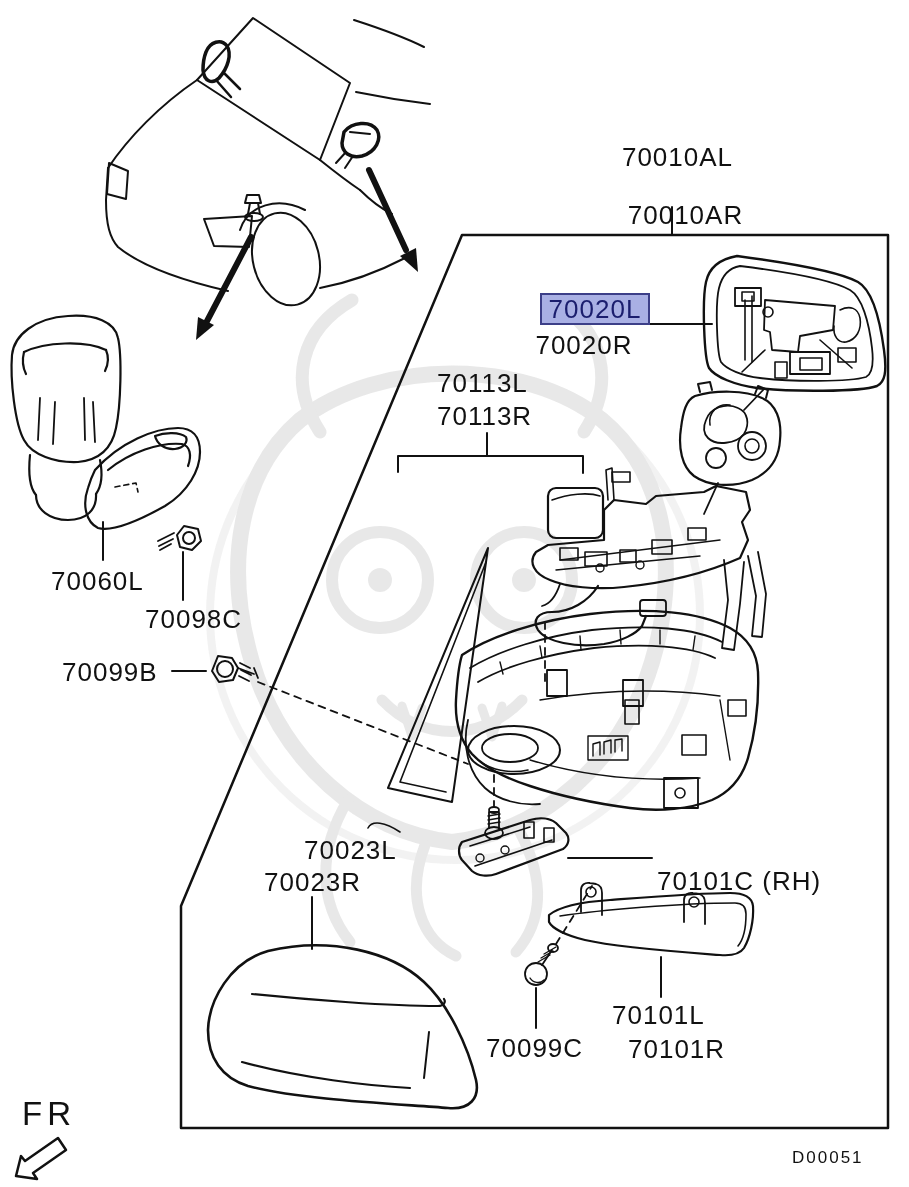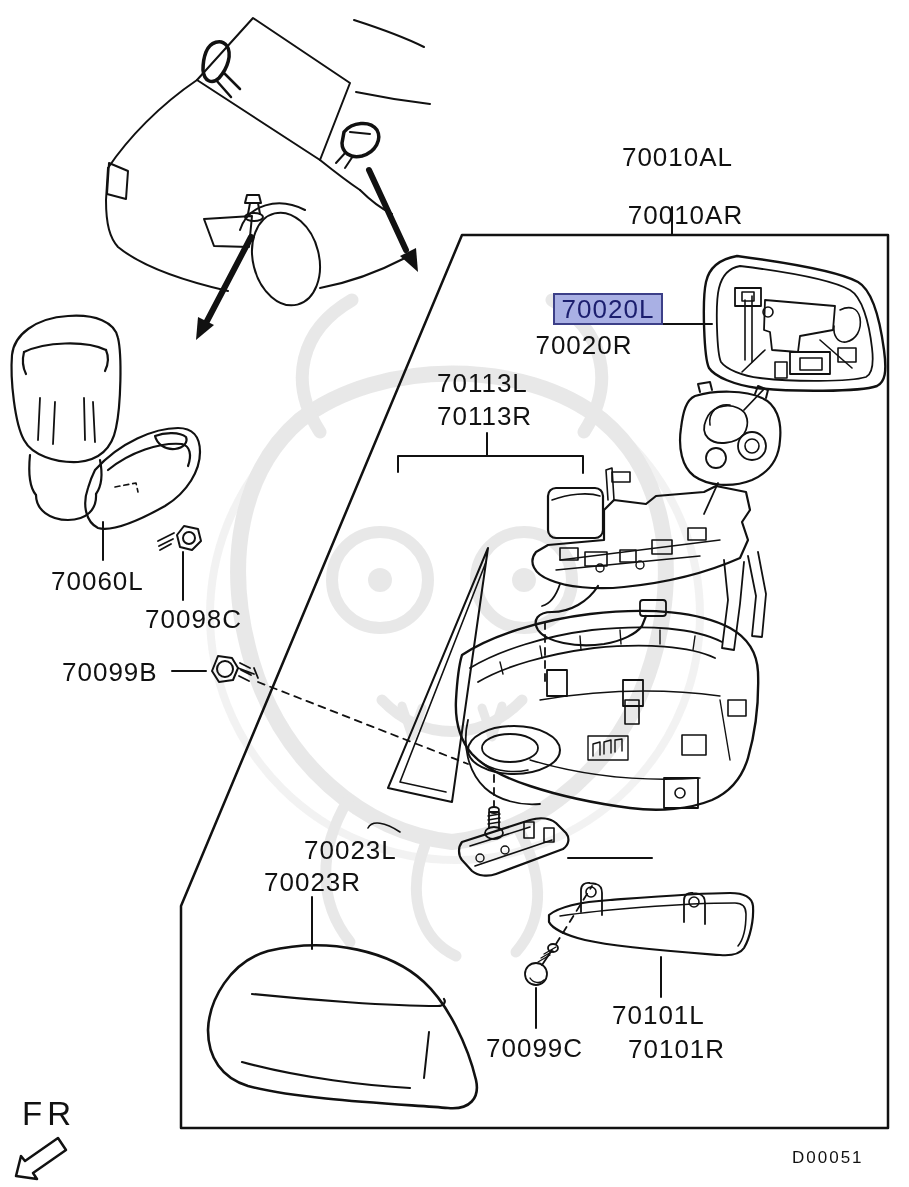--- a/index.html
+++ b/index.html
@@ -15,21 +15,21 @@
     position:relative;width:909px;height:1187px;background:var(--background);
     font-family:"Liberation Sans",sans-serif;overflow:hidden;margin:0 auto;
   }
   .art{position:absolute;left:0;top:0;color:var(--line);}
   .lbl{
     position:absolute;color:var(--line);font-size:26px;letter-spacing:1px;
     white-space:nowrap;line-height:33px;
   }
   .lbl.center{text-align:center;}
   .hl{
-    position:absolute;left:553px;top:293px;width:110px;height:32px;
+    position:absolute;left:540px;top:293px;width:110px;height:32px;
     background:var(--highlight-bg);border:2px solid var(--highlight-border);
     color:var(--highlight-text);font-size:26px;letter-spacing:1px;
     display:flex;align-items:center;justify-content:center;box-sizing:border-box;
     cursor:pointer;
   }
   .fr{font-size:33px;letter-spacing:5px;}
   .code{font-size:17px;letter-spacing:2px;}
 </style>
 </head>
 <body>
@@ -278,20 +278,21 @@
 <div class="lbl" style="left:437px;top:367px;text-align:right;">70113L</div>
 <div class="lbl" style="left:437px;top:400px;">70113R</div>
 
 <div class="lbl" style="left:51px;top:565px;">70060L</div>
 <div class="lbl" style="left:145px;top:603px;">70098C</div>
 <div class="lbl" style="left:62px;top:656px;">70099B</div>
 
 <div class="lbl" style="left:264px;top:834px;margin-left:40px;">70023L</div>
 <div class="lbl" style="left:264px;top:866px;">70023R</div>
 
+<div class="lbl" style="left:657px;top:865px;">70101C (RH)</div>
 
 <div class="lbl" style="left:486px;top:1032px;">70099C</div>
 <div class="lbl" style="left:612px;top:999px;">70101L</div>
 <div class="lbl" style="left:628px;top:1033px;">70101R</div>
 
 <div class="lbl fr" style="left:22px;top:1097px;">FR</div>
 
 <div class="lbl code" style="left:792px;top:1141px;">D00051</div>
 
 </div>

